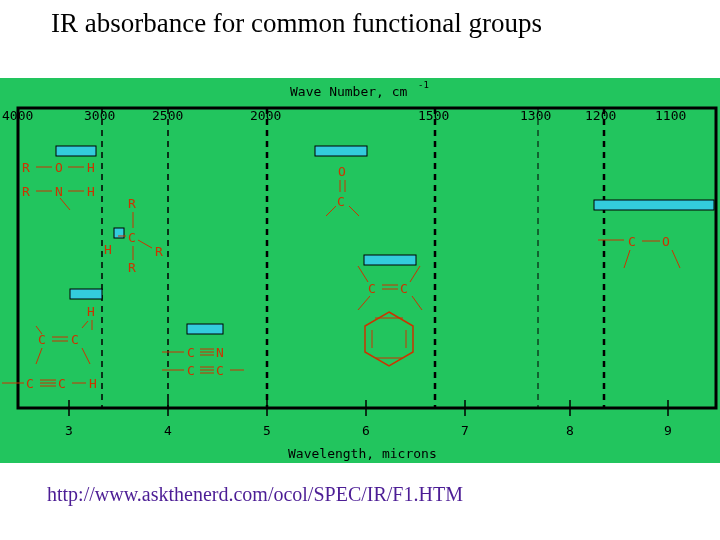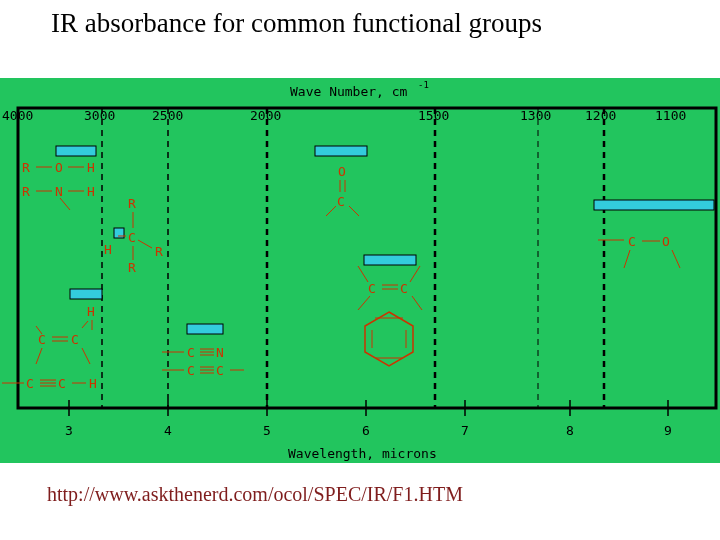--- a/index.html
+++ b/index.html
@@ -1,20 +1,20 @@
 <!DOCTYPE html>
 <html><head>
 <meta charset="utf-8">
 <style>
   html, body { margin:0; padding:0; }
   body { width:720px; height:540px; background:#ffffff; position:relative; overflow:hidden; font-family:"Liberation Serif", serif; }
   .title { position:absolute; left:0; top:8px; width:593px; text-align:center; font-size:27px; color:#000; font-family:"Liberation Serif", serif; }
   .panel { position:absolute; left:0; top:78px; width:720px; height:385px; background:#22c55e; }
   .panel svg { position:absolute; left:0; top:0; }
-  .url { position:absolute; left:47px; top:483px; font-size:20px; color:#7f1d1d; font-family:"Liberation Serif", serif; }
+  .url { position:absolute; left:47px; top:483px; font-size:20px; color:#4c1d95; font-family:"Liberation Serif", serif; }
   .lbl { font-family:"DejaVu Sans Mono", monospace; }
 </style>
 </head>
 <body>
 
 <div class="title">IR absorbance for common functional groups</div>
 
 <div class="panel">
   <svg width="720" height="385" viewBox="0 0 720 385">
 

